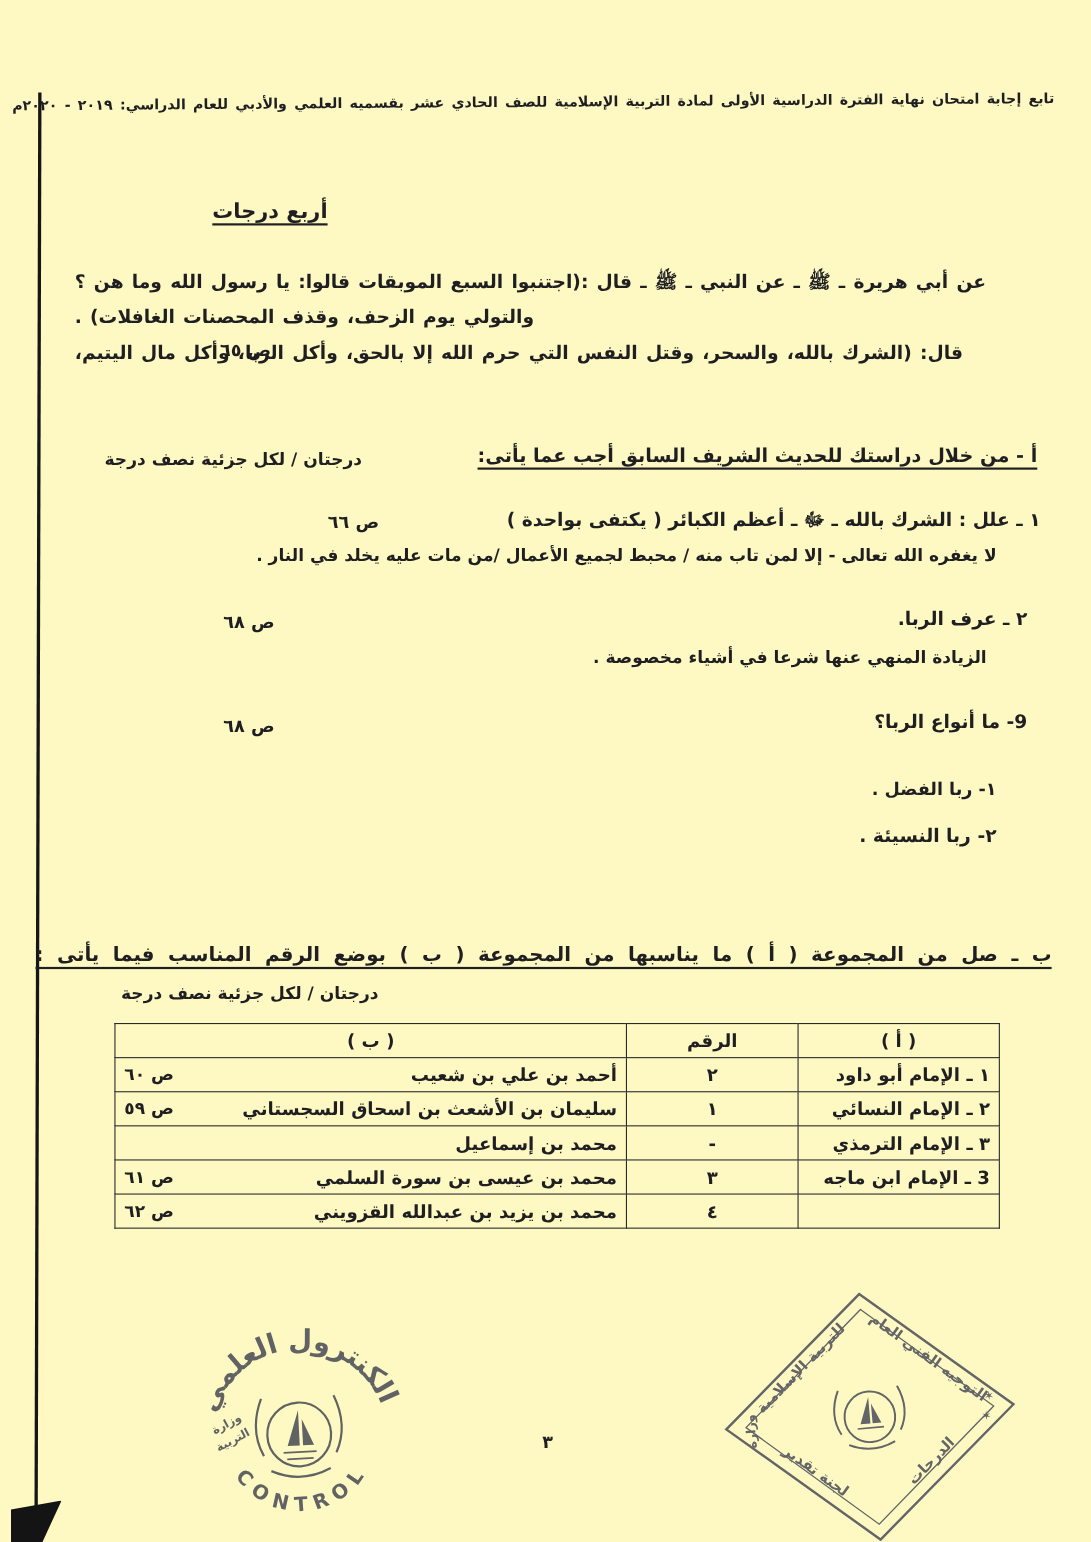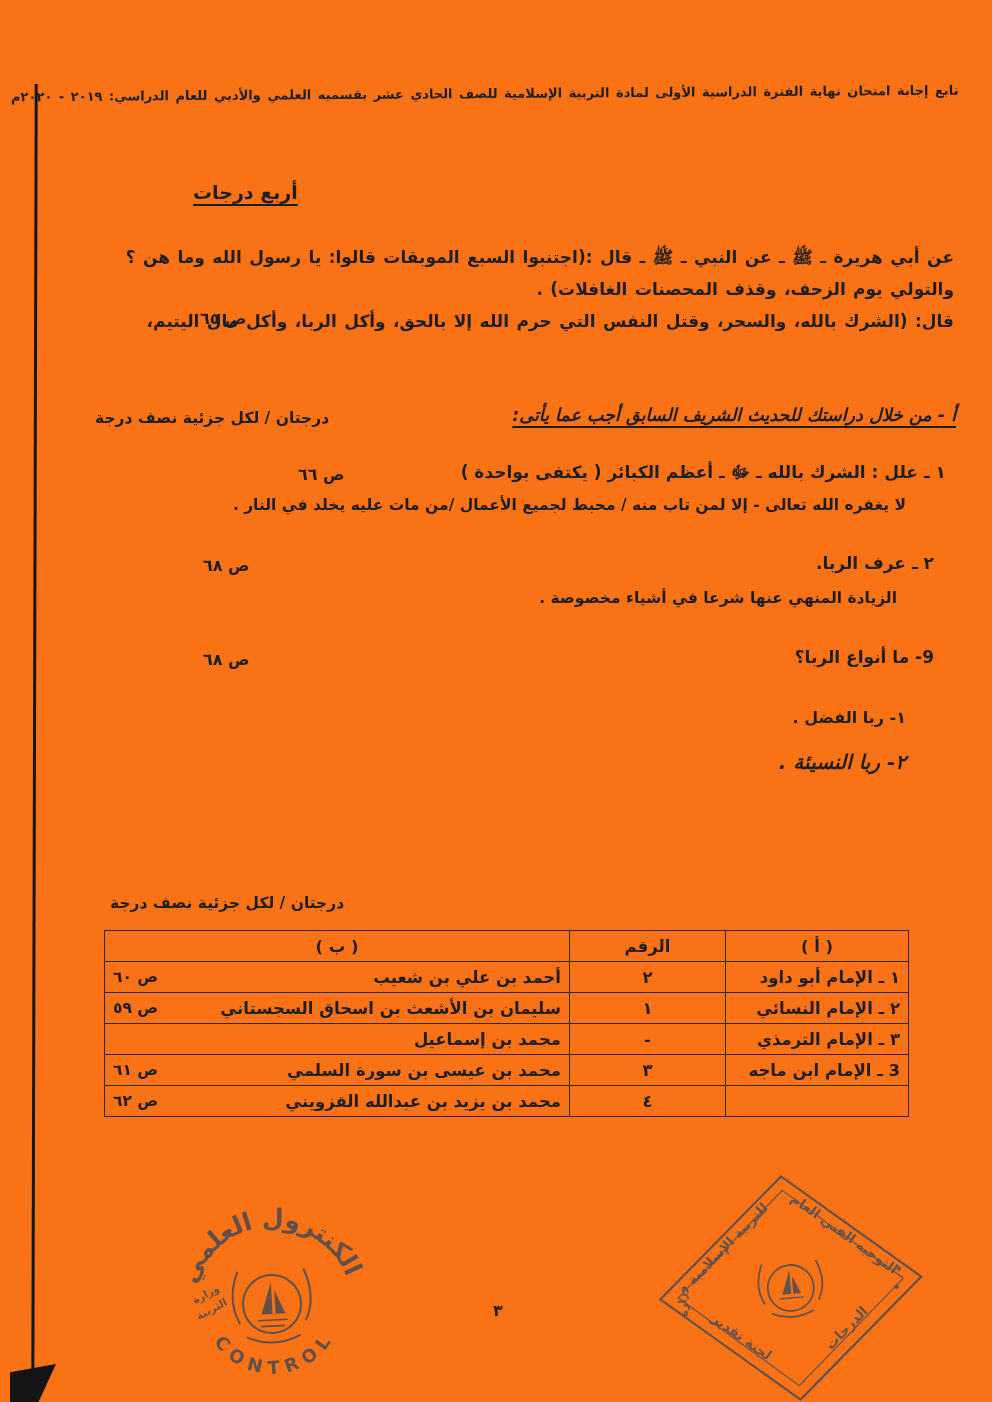--- a/index.html
+++ b/index.html
@@ -1,49 +1,49 @@
 <!DOCTYPE html>
 <html lang="ar"><head>
 <meta charset="utf-8">
 <style>
   * { margin:0; padding:0; box-sizing:border-box; }
   html,body { background:#e8e8e6; }
   .page {
     position:relative; width:992px; height:1402px; margin:0 auto;
-    background:#f97316; overflow:hidden;
+    background:#fef9c3; overflow:hidden;
     font-family:"DejaVu Sans", sans-serif; color:#1f1f22;
   }
   .t { position:absolute; direction:rtl; font-weight:700; white-space:nowrap; color:#1f1f22; }
   .u { text-decoration:underline; text-underline-offset:5px; text-decoration-thickness:1.5px; }
 
   .scan-vline { position:absolute; left:33px; top:84px; width:3px; height:1318px; background:#161616; transform:rotate(0.15deg); }
   .scan-corner { position:absolute; left:10px; top:1364px; width:46px; height:38px; background:#141414;
                  clip-path:polygon(0 22%, 100% 0, 62% 100%, 0 100%); }
 
   .top-note   { top:86px;  right:34px; font-size:13px; word-spacing:2px; transform:rotate(-0.4deg); }
 
   .q-title    { top:177px; right:36px; font-size:20px; }
   .q-marks    { top:181px; left:193px; font-size:19px; }
 
   .hadith     { top:241px; right:38px; width:886px; font-size:17px; line-height:32px;
-                text-align:right; direction:rtl; font-weight:700; white-space:normal; position:absolute; word-spacing:1.5px; }
+                text-align:left; direction:rtl; font-weight:700; white-space:normal; position:absolute; word-spacing:1.5px; }
   .hadith-ref { top:309px; left:200px; font-size:16px; }
 
-  .pa-heading { top:405px; right:36px; font-size:17.5px;font-style:italic; }
+  .pa-heading { top:405px; right:49px; font-size:17.5px; }
   .pa-note    { top:409px; left:95px;  font-size:15.5px; }
   .pa-q1      { top:462px; right:46px; font-size:17px; }
   .pa-q1-ref  { top:465px; left:298px; font-size:16px; }
   .pa-q1-ans  { top:496px; right:86px; font-size:15.5px; }
   .pa-q2      { top:553px; right:58px; font-size:17px; }
   .pa-q2-ref  { top:556px; left:203px; font-size:16px; }
   .pa-q2-ans  { top:589px; right:95px; font-size:15.5px; }
   .pa-q3      { top:647px; right:58px; font-size:17px; }
   .pa-q3-ref  { top:650px; left:203px; font-size:16px; }
   .pa-q3-a1   { top:708px; right:86px; font-size:16px; }
-  .pa-q3-a2   { top:750px; right:86px; font-size:20px;font-style:italic; }
+  .pa-q3-a2   { top:750px; right:86px; font-size:17px; }
 
   .pb-heading { top:858px; right:36px; font-size:18px; word-spacing:6px; }
   .pb-note    { top:894px; left:110px; font-size:15.5px; }
 
   .match-table { position:absolute; top:930px; left:104px; width:804px;
                  border-collapse:collapse; direction:rtl; font-weight:700; table-layout:fixed; }
   .match-table th, .match-table td { border:1.6px solid #2b2b2b; font-size:16.5px; padding:2px 8px; height:31px; }
   .match-table th { text-align:center; font-weight:700; }
   .match-table td.ca { text-align:right; }
   .match-table td.cn { text-align:center; }
@@ -85,20 +85,21 @@
 
   <div class="t pa-q2">٢ ـ  عرف الربا.</div>
   <div class="t pa-q2-ref">ص ٦٨</div>
   <div class="t pa-q2-ans">الزيادة المنهي عنها شرعا في أشياء مخصوصة .</div>
 
   <div class="t pa-q3">9- ما أنواع الربا؟</div>
   <div class="t pa-q3-ref">ص ٦٨</div>
   <div class="t pa-q3-a1">١- ربا الفضل .</div>
   <div class="t pa-q3-a2">٢- ربا النسيئة .</div>
 
+  <div class="t u pb-heading">ب ـ صل من المجموعة (  أ  ) ما يناسبها من المجموعة (  ب  )  بوضع الرقم المناسب فيما يأتى :</div>
   <div class="t pb-note">درجتان / لكل جزئية نصف درجة</div>
 
   <table class="match-table">
     <colgroup>
         <col style="width:183px">
         <col style="width:156px">
         <col style="width:465px">
       </colgroup>
     <thead>
       <tr>

